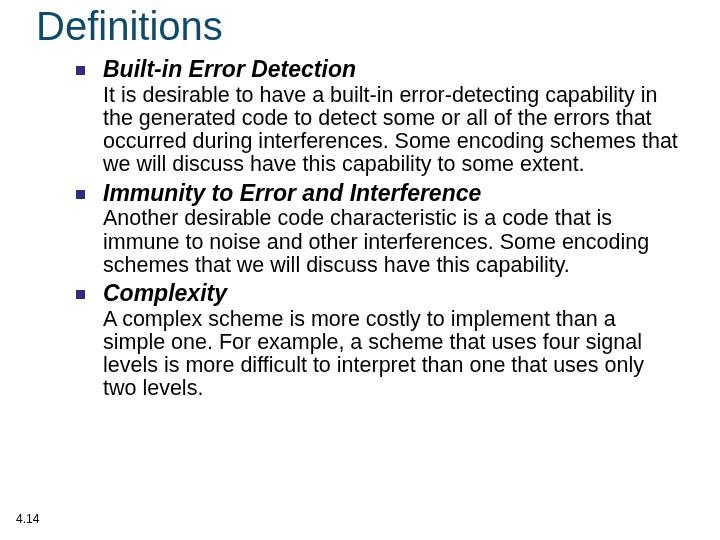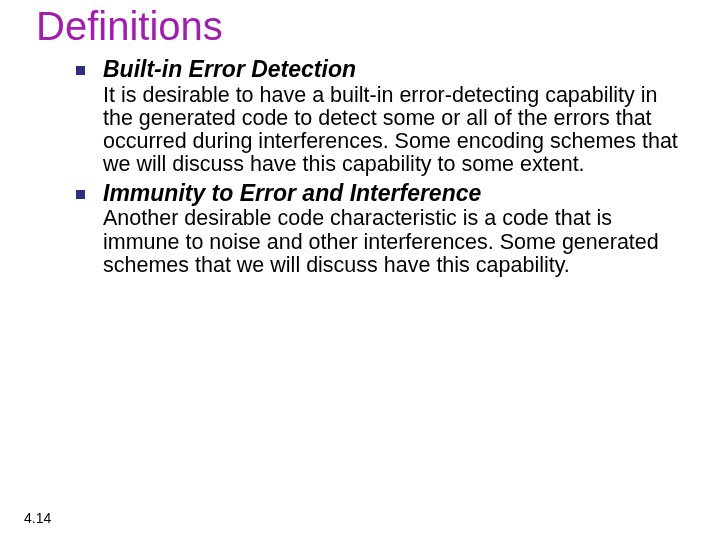--- a/index.html
+++ b/index.html
@@ -11,21 +11,21 @@
     font-family: Verdana, Geneva, sans-serif;
     color: #000;
     position: relative;
     overflow: hidden;
   }
   .slide {
     padding: 4px 28px 0 36px;
   }
   .title {
     font-size: 40px;
-    color: #a21caf;
+    color: #0c4a6e;
     margin: 0 0 6px 0;
     font-weight: 400;
     letter-spacing: 0px;
   }
   .items {
     margin-left: 40px;
     margin-right: 13px;
   }
   .item {
     margin-bottom: 2px;
@@ -49,23 +49,23 @@
     line-height: 1.25;
   }
   .body {
     font-size: 21.5px;
     line-height: 1.08;
     margin-left: 27px;
     letter-spacing: 0px;
   }
   .pagenum {
     position: absolute;
-    left: 24px;
+    left: 16px;
     bottom: 14px;
-    font-size: 14px;
+    font-size: 12px;
     color: #000;
   }
 </style>
 </head>
 <body>
 
 <div class="slide">
   <h1 class="title">Definitions</h1>
 
   <div class="items">
@@ -76,20 +76,27 @@
         <div class="heading">Built-in Error Detection</div>
       </div>
       <div class="body">It is desirable to have a built-in error-detecting capability in the generated code to detect some or all of the errors that occurred during interferences. Some encoding schemes that we will discuss have this capability to some extent.</div>
     </div>
 
     <div class="item">
       <div class="row">
         <div class="bullet"></div>
         <div class="heading">Immunity to Error and Interference</div>
       </div>
-      <div class="body">Another desirable code characteristic is a code that is immune to noise and other interferences. Some generated schemes that we will discuss have this capability.</div>
+      <div class="body">Another desirable code characteristic is a code that is immune to noise and other interferences. Some encoding schemes that we will discuss have this capability.</div>
     </div>
 
+    <div class="item">
+      <div class="row">
+        <div class="bullet"></div>
+        <div class="heading">Complexity</div>
+      </div>
+      <div class="body">A complex scheme is more costly to implement than a simple one. For example, a scheme that uses four signal levels is more difficult to interpret than one that uses only two levels.</div>
+    </div>
 
   </div>
 </div>
 
 <div class="pagenum">4.14</div>
 
 </body></html>

